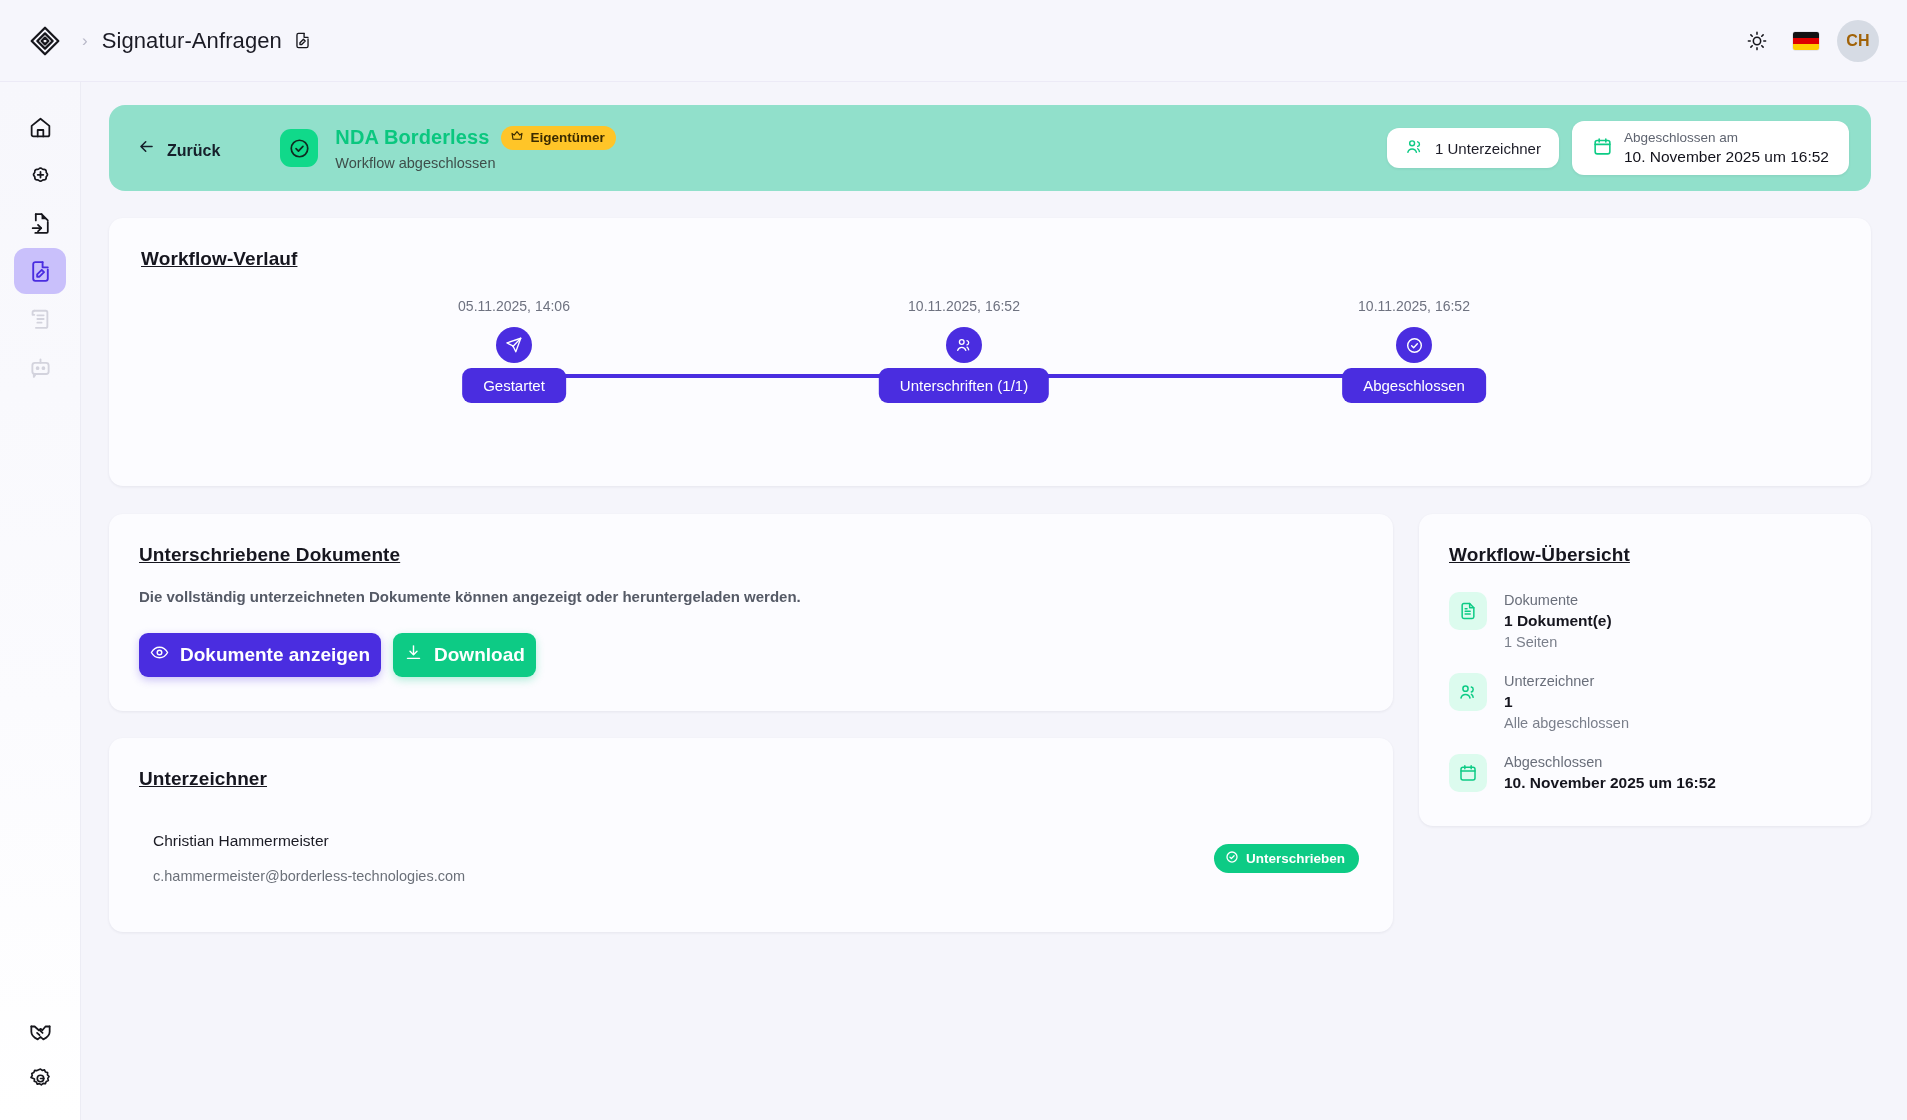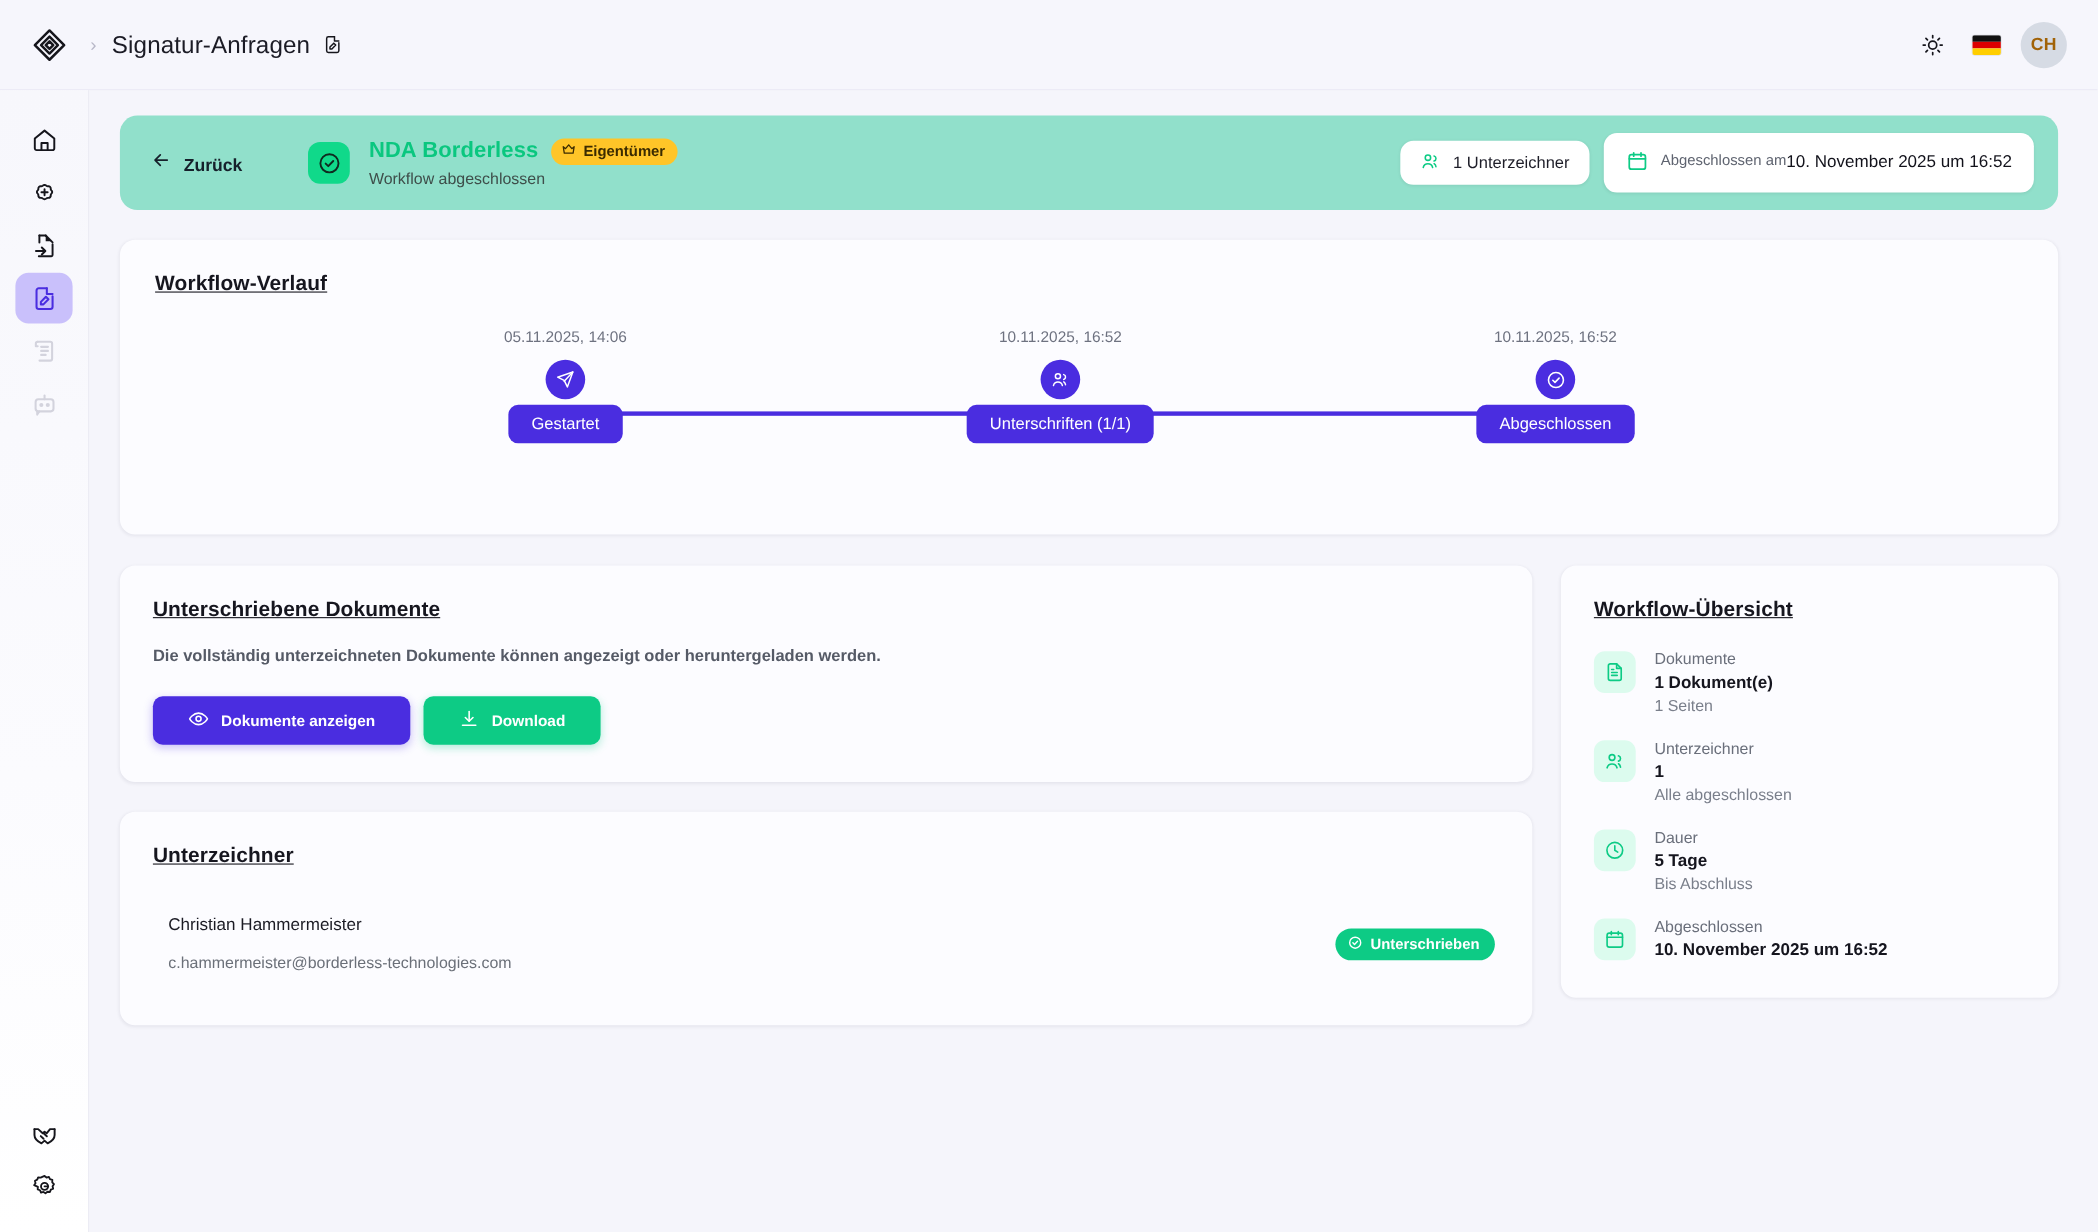--- a/index.html
+++ b/index.html
@@ -79,21 +79,21 @@
     padding: 3px 11px 4px 9px; border-radius: 999px; display: flex; align-items: center; gap: 6px;
   }
   .hero-sub { font-size: 14.5px; color: #3e4e4a; margin-top: 5px; }
   .hero-spacer { flex: 1; }
   .pill {
     background: #fff; border-radius: 12px; height: 40px;
     display: flex; align-items: center; gap: 11px; padding: 0 18px;
     font-size: 15px; color: #1d1d28; box-shadow: 0 1px 3px rgba(0,0,0,.07);
   }
   .pill.two { height: 54px; padding: 0 20px; margin-left: 13px; }
-  .pill-stack { display: flex; line-height: 1.25; }
+  .pill-stack { display: flex; flex-direction: column; line-height: 1.25; }
   .pill-stack .l1 { font-size: 13.5px; color: #5f6470; }
   .pill-stack .l2 { font-size: 15.5px; color: #12121b; }
 
   
   .card { background: #fcfcff; border-radius: 14px; box-shadow: 0 1px 3px rgba(28,27,60,.07); }
   .card-h { font-size: 19px; font-weight: 700; color: #16161f; letter-spacing: .1px; text-decoration: underline; }
 
   .timeline-card { padding: 30px 32px 36px; margin-bottom: 28px; }
   .timeline { position: relative; height: 152px; margin-top: 28px; }
   .tl-line { position: absolute; left: 373px; right: 0; width: 900px; top: 76px; height: 4px; background: #4a2de0; }
@@ -110,22 +110,22 @@
   }
 
   .lower { display: flex; gap: 26px; align-items: flex-start; }
   .lower-left { flex: 1 1 auto; min-width: 0; }
   .docs-card { padding: 30px 30px 34px; margin-bottom: 27px; }
   .docs-desc { font-size: 15px; color: #555a66; margin-top: 22px; font-weight: bold; }
   .btn-row { display: flex; gap: 12px; margin-top: 28px; }
   .btn {
     display: flex; align-items: center; gap: 11px;
     border: none; border-radius: 9px; cursor: pointer;
-    font-family: inherit; font-size: 14px; font-weight: 700; color: #fff;
-    padding: 0 32px; height: 44px;
+    font-family: inherit; font-size: 19px; font-weight: 700; color: #fff;
+    padding: 0 11px; height: 44px;
   }
   .btn.primary { background: #4a2de0; box-shadow: 0 3px 8px rgba(74,45,224,.28); }
   .btn.success { background: #0dcb85; box-shadow: 0 3px 8px rgba(13,203,133,.3); }
 
   .signer-card { padding: 30px 30px 34px; }
   .signer-row {
     display: flex; align-items: center; margin-top: 28px;
     padding: 14px 4px 14px 14px; border-radius: 10px;
   }
   .signer-name { font-size: 15.5px; color: #1b1b24; }
@@ -428,33 +428,20 @@
                   <path d="M16 6.1a3 3 0 0 1 0 5.8M18.2 18.4a5 5 0 0 0-2.1-3.6"></path>
                 </svg>
               </div>
               <div>
                 <div class="ov-l1">Unterzeichner</div>
                 <div class="ov-l2">1</div>
                 <div class="ov-l3">Alle abgeschlossen</div>
               </div>
             </div>
 
-            <div class="ov-item">
-              <div class="ov-icon">
-                <svg width="20" height="20" viewBox="0 0 24 24" fill="none" stroke="currentColor" stroke-width="1.8" stroke-linecap="round" stroke-linejoin="round">
-                  <circle cx="12" cy="12" r="8.6"></circle>
-                    <path d="M12 7.2V12l3.2 2"></path>
-                </svg>
-              </div>
-              <div>
-                <div class="ov-l1">Dauer</div>
-                <div class="ov-l2">5 Tage</div>
-                <div class="ov-l3">Bis Abschluss</div>
-              </div>
-            </div>
 
             <div class="ov-item">
               <div class="ov-icon">
                 <svg width="20" height="20" viewBox="0 0 24 24" fill="none" stroke="currentColor" stroke-width="1.8" stroke-linecap="round" stroke-linejoin="round">
                   <rect x="3.6" y="5.2" width="16.8" height="15.2" rx="2.4"></rect>
                   <path d="M3.6 9.6h16.8M8.2 3.4v3.4M15.8 3.4v3.4"></path>
                 </svg>
               </div>
               <div>
                 <div class="ov-l1">Abgeschlossen</div>

